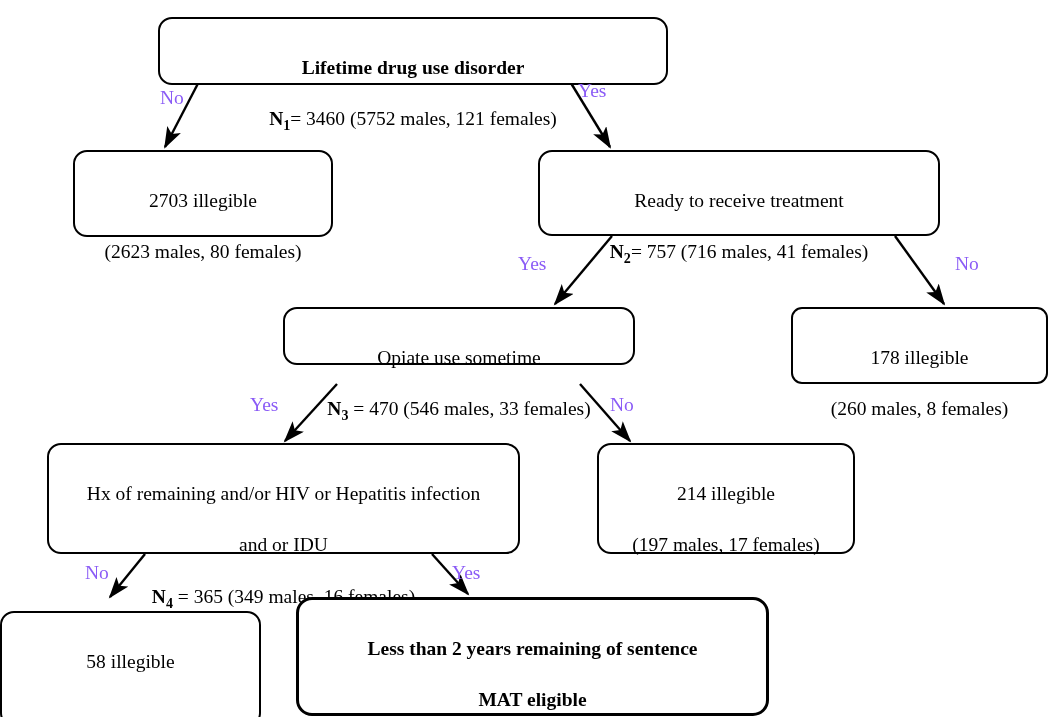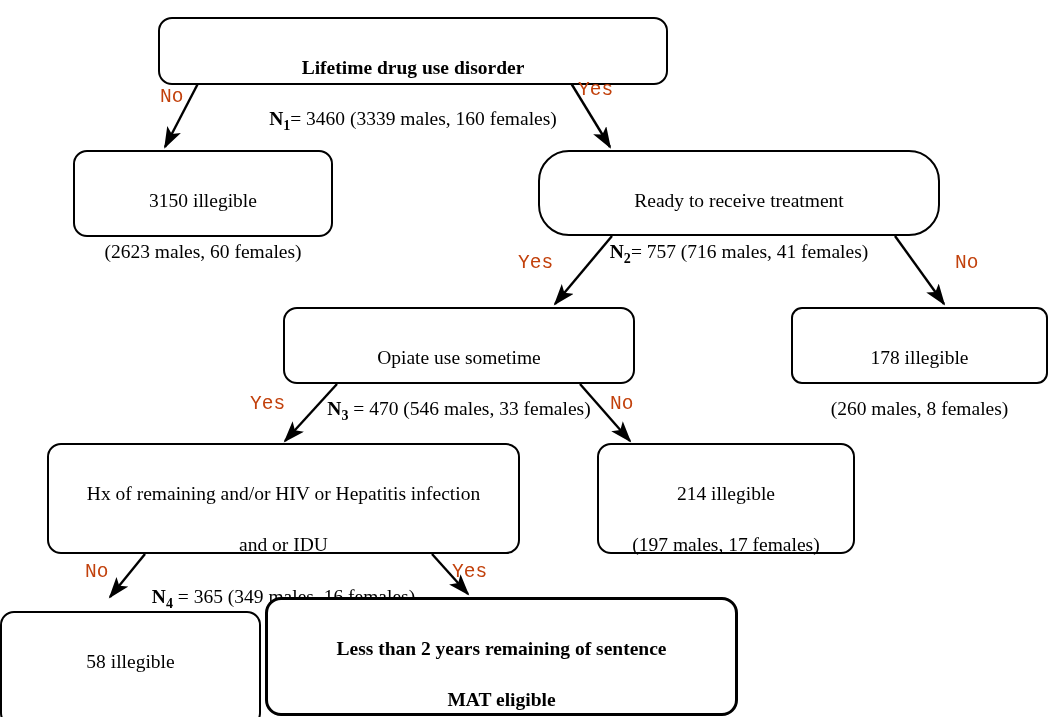--- a/index.html
+++ b/index.html
@@ -37,42 +37,42 @@
     display: flex;
     align-items: flex-start;
     justify-content: center;
     text-align: center;
     padding-top: 10px;
     z-index: 2;
   }
   .node.emphasis {
     border-width: 3.5px;
     border-radius: 16px;
+    margin-left: 31px;
   }
   .node-text {
     font-size: 19.5px;
     line-height: 1.32;
     white-space: pre-line;
     padding: 0 8px;
   }
   .node-text .b { font-weight: bold; }
   .node-text sub {
     font-size: 0.72em;
     vertical-align: sub;
     line-height: 0;
   }
   .node.emphasis .node-text { font-weight: bold; }
   .edge-label {
     position: absolute;
     font-size: 19.5px;
     line-height: 1;
-    color: #c2410c;
+    color: #8b5cf6;
     z-index: 3;
     white-space: nowrap;
-    font-family: Liberation Mono, monospace;
   }
 </style>
 </head>
 <body>
 
 <div id="flow-root">
 
   <svg id="edge-layer" viewBox="0 0 1050 717" width="1050" height="717">
     <defs>
       <marker id="ah" markerWidth="10" markerHeight="10" refX="8.2" refY="3.2" orient="auto" markerUnits="strokeWidth">
@@ -93,39 +93,39 @@
     <line x1="580" y1="384" x2="630" y2="441" stroke="#000000" stroke-width="2.4" marker-end="url(#ah)"></line>
 
     <line x1="145" y1="554" x2="110" y2="597" stroke="#000000" stroke-width="2.4" marker-end="url(#ah)"></line>
 
     <line x1="432" y1="554" x2="468" y2="594" stroke="#000000" stroke-width="2.4" marker-end="url(#ah)"></line>
   </svg>
 
   <div class="node" style="left:158px; top:17px; width:510px; height:68px;">
     <div class="node-text">
       <div class="b">Lifetime drug use disorder</div>
-      <div><span class="b">N</span><sub class="b">1</sub><span>= 3460 (3339 males, 160 females)</span></div>
+      <div><span class="b">N</span><sub class="b">1</sub><span>= 3460 (5752 males, 121 females)</span></div>
     </div>
   </div>
 
   <div class="node" style="left:73px; top:150px; width:260px; height:87px;">
     <div class="node-text">
-      <div>3150 illegible</div>
-      <div>(2623 males, 60 females)</div>
+      <div>2703 illegible</div>
+      <div>(2623 males, 80 females)</div>
     </div>
   </div>
 
-  <div class="node" style="left:538px; top:150px; width:402px; height:86px;border-radius:31px;">
+  <div class="node" style="left:538px; top:150px; width:402px; height:86px;">
     <div class="node-text">
       <div>Ready to receive treatment</div>
       <div><span class="b">N</span><sub class="b">2</sub><span>= 757 (716 males, 41 females)</span></div>
     </div>
   </div>
 
-  <div class="node" style="left:283px; top:307px; width:352px; height:77px;">
+  <div class="node" style="left:283px; top:307px; width:352px; height:58px;">
     <div class="node-text">
       <div>Opiate use sometime</div>
       <div><span class="b">N</span><sub class="b">3</sub><span> = 470 (546 males, 33 females)</span></div>
     </div>
   </div>
 
   <div class="node" style="left:791px; top:307px; width:257px; height:77px;border-radius:11px;">
     <div class="node-text">
       <div>178 illegible</div>
       <div>(260 males, 8 females)</div>

